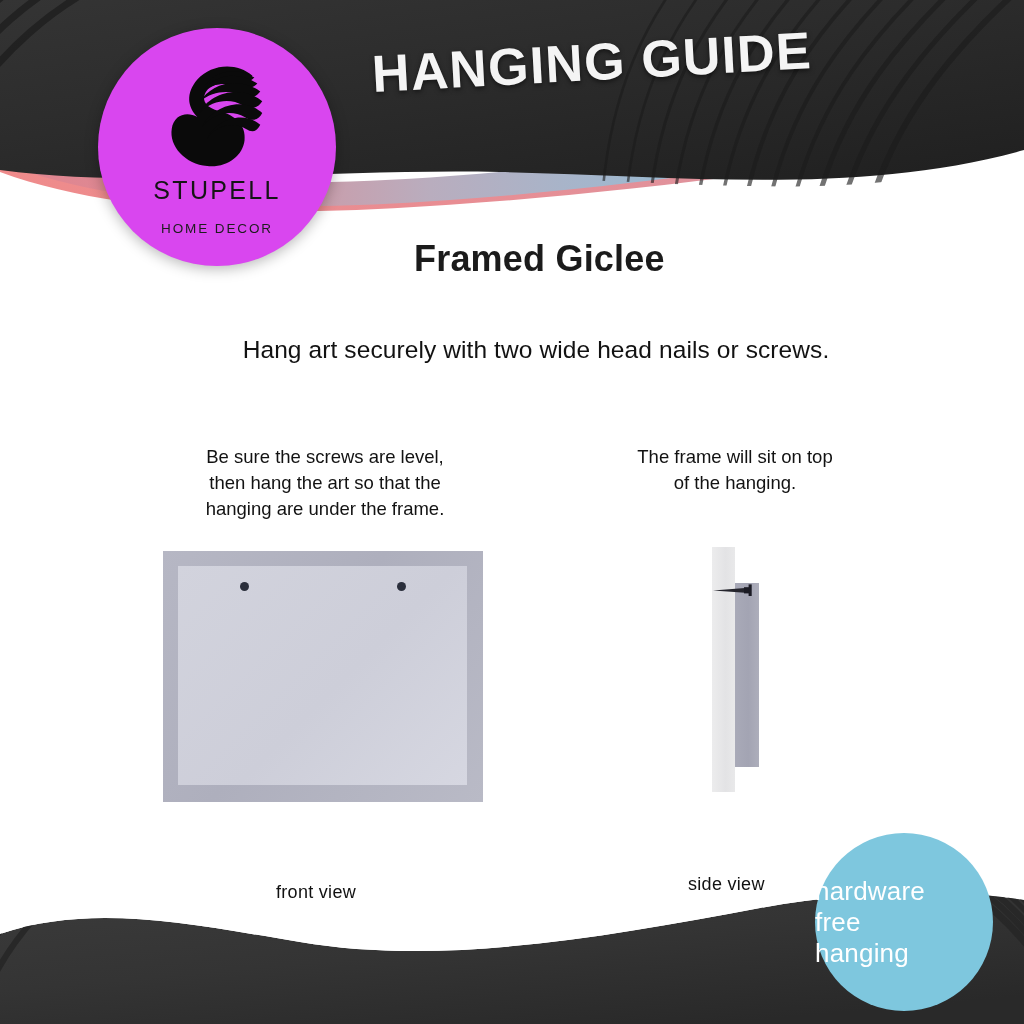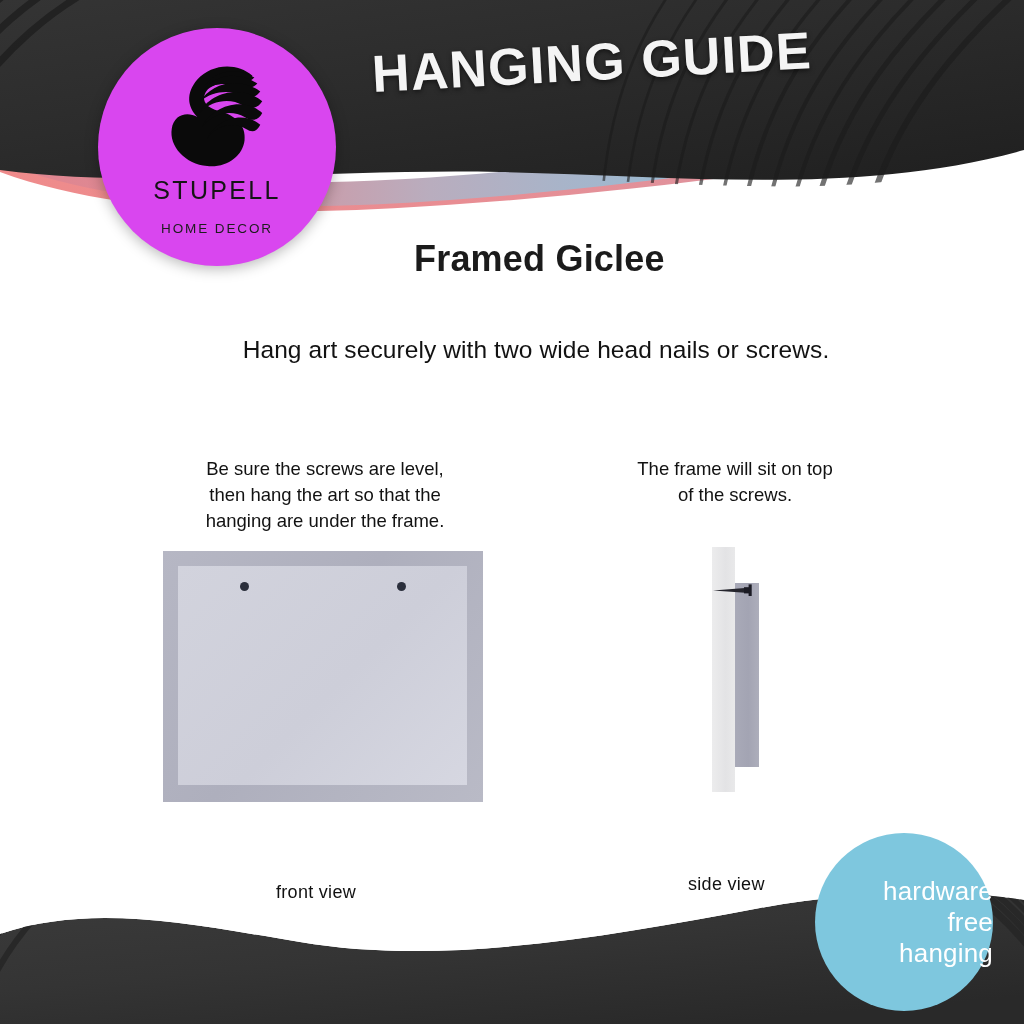--- a/index.html
+++ b/index.html
@@ -117,21 +117,20 @@
   }
   .panel-left  { left: 110px;  width: 430px; }
   .panel-right { left: 560px;  width: 350px; }
 
   .caption {
     font-size: 18.5px;
     line-height: 26px;
     color: #121212;
     text-align: center;
     font-weight: 400;
-    margin-top: 12px;
   }
   .caption-left { text-align: center; }
 
   
   .front-view {
     position: absolute;
     left: 163px;
     top: 551px;
     width: 320px;
     height: 251px;
@@ -194,21 +193,21 @@
   .hw-badge {
     position: absolute;
     left: 815px;
     top: 833px;
     width: 178px;
     height: 178px;
     border-radius: 50%;
     background: #7ec7de;
     display: flex;
     flex-direction: column;
-    align-items: flex-end;
+    align-items: flex-start;
     justify-content: center;
     color: #ffffff;
   }
   .hw-badge span {
     display: block;
     font-size: 26px;
     line-height: 31px;
     text-align: center;
     letter-spacing: 0.2px;
   }
@@ -316,21 +315,21 @@
     <div class="caption caption-left">
       <div>Be sure the screws are level,</div>
       <div>then hang the art so that the</div>
       <div>hanging are under the frame.</div>
     </div>
   </div>
 
   <div class="panel panel-right">
     <div class="caption">
       <div>The frame will sit on top</div>
-      <div>of the screws.</div>
+      <div>of the hanging.</div>
     </div>
   </div>
 
   <div class="front-view">
     <div class="front-view-mat">
       <div class="screw-dot left"></div>
       <div class="screw-dot right"></div>
     </div>
   </div>
   <div class="view-label label-front">front view</div>

